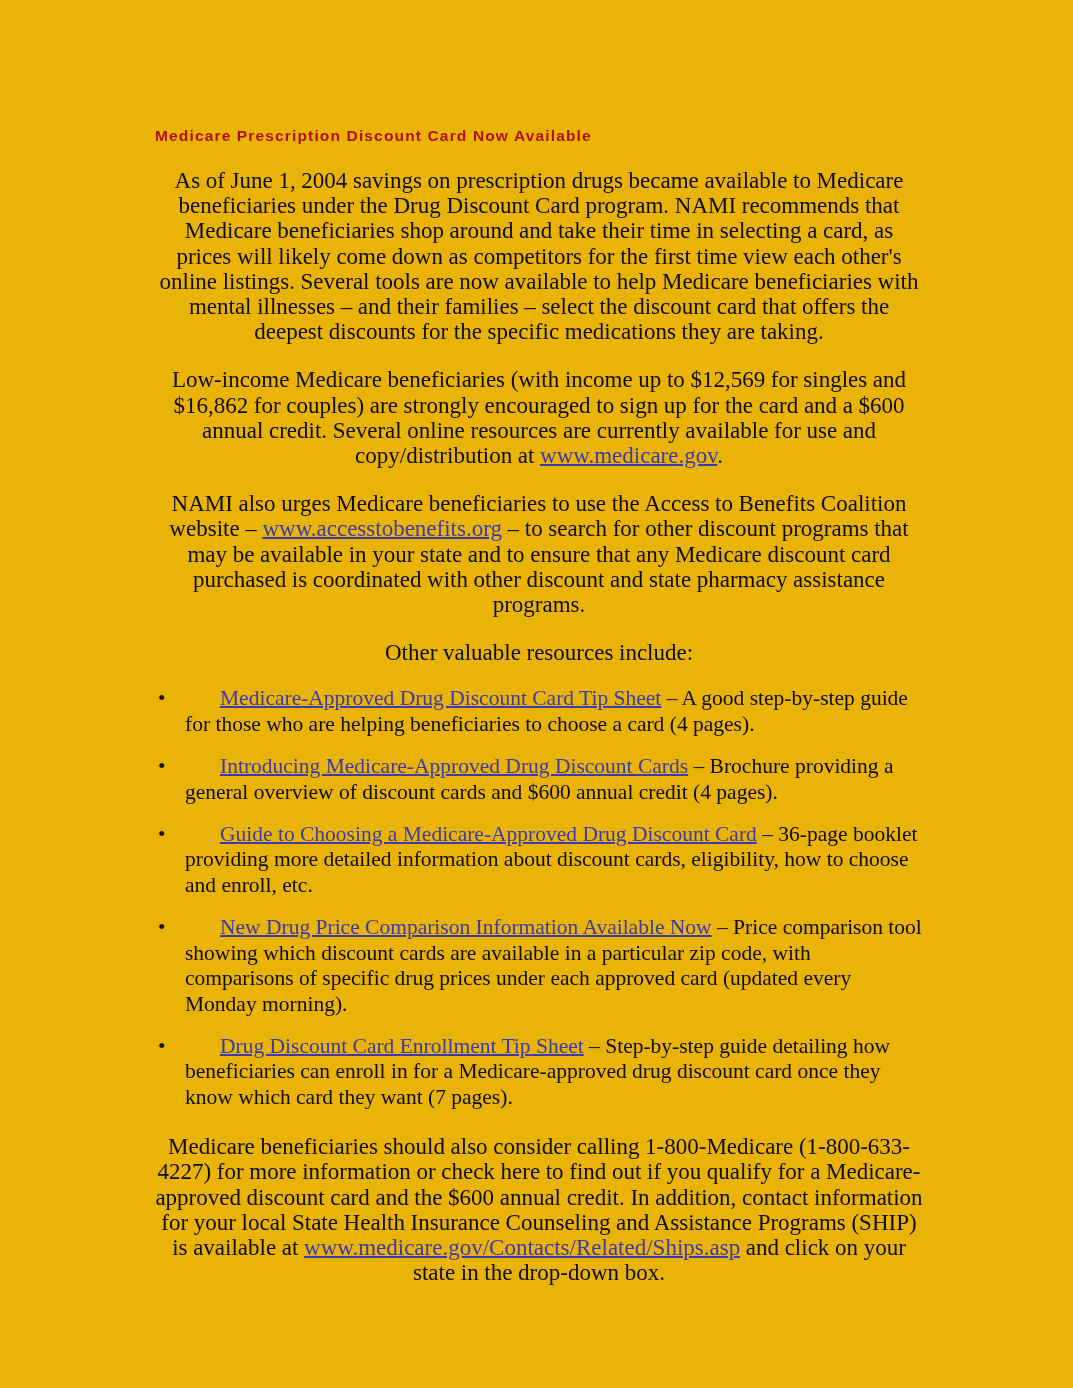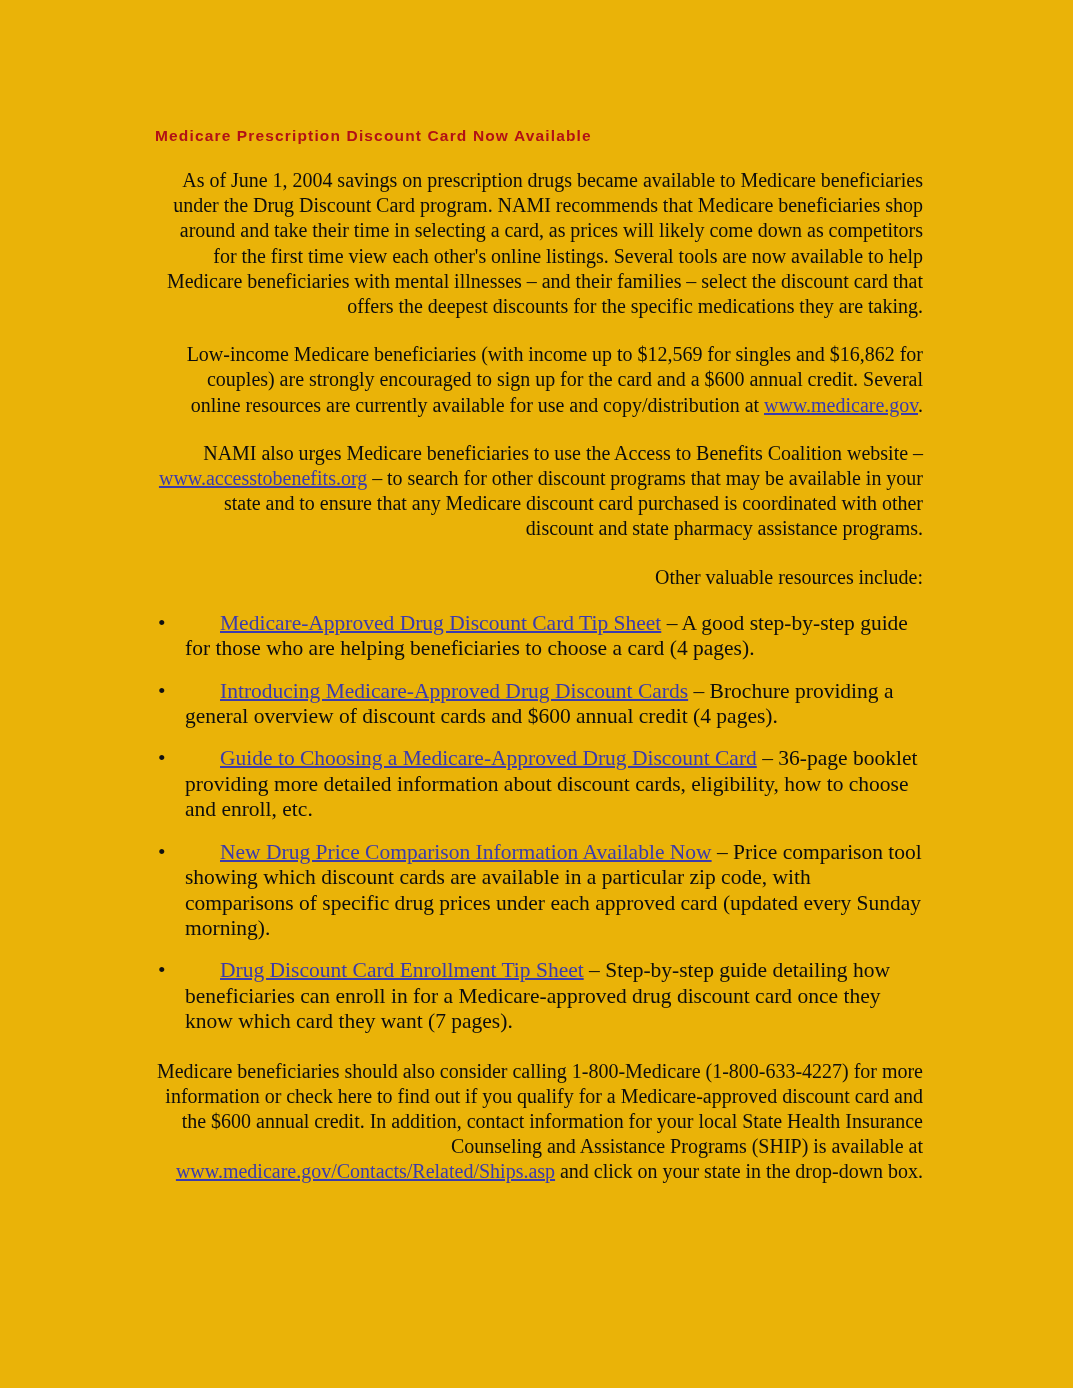--- a/index.html
+++ b/index.html
@@ -38,25 +38,25 @@
     font-size: 15.5px;
     font-weight: bold;
     color: #b11116;
     letter-spacing: 1.15px;
     line-height: 20px;
     margin: 0 0 22px 0;
     white-space: nowrap;
   }
 
   p.para {
-    font-size: 20px;
+    font-size: 23px;
     line-height: 25.2px;
     color: #0d0d0d;
     margin: 0 0 23px 0;
-    text-align: right;
+    text-align: center;
     word-spacing: -0.1px;
   }
   p.para.tight-last { margin-bottom: 21px; }
 
   a.link,
   span.link {
     color: #3b3bad;
     text-decoration: underline;
     text-underline-offset: 1px;
   }
@@ -133,21 +133,21 @@
 
       <li>
         <span class="bullet">•</span><a class="link">Introducing Medicare-Approved Drug Discount Cards</a><span> – Brochure providing a general overview of discount cards and $600 annual credit (4 pages).</span>
       </li>
 
       <li>
         <span class="bullet">•</span><a class="link">Guide to Choosing a Medicare-Approved Drug Discount Card</a><span> – 36-page booklet providing more detailed information about discount cards, eligibility, how to choose and enroll, etc.</span>
       </li>
 
       <li>
-        <span class="bullet">•</span><a class="link">New Drug Price Comparison Information Available Now</a><span> – Price comparison tool showing which discount cards are available in a particular zip code, with comparisons of specific drug prices under each approved card (updated every Sunday morning).</span>
+        <span class="bullet">•</span><a class="link">New Drug Price Comparison Information Available Now</a><span> – Price comparison tool showing which discount cards are available in a particular zip code, with comparisons of specific drug prices under each approved card (updated every Monday morning).</span>
       </li>
 
       <li>
         <span class="bullet">•</span><a class="link">Drug Discount Card Enrollment Tip Sheet</a><span> – Step-by-step guide detailing how beneficiaries can enroll in for a Medicare-approved drug discount card once they know which card they want (7 pages).</span>
       </li>
 
     </ul>
 
     <p class="para">
       <span>Medicare beneficiaries should also consider calling 1-800-Medicare (1-800-633-4227) for more information or check here to find out if you qualify for a Medicare-approved discount card and the $600 annual credit. In addition, contact information for your local State Health Insurance Counseling and Assistance Programs (SHIP) is available at </span><a class="link">www.medicare.gov/Contacts/Related/Ships.asp</a><span> and click on your state in the drop-down box.</span>

